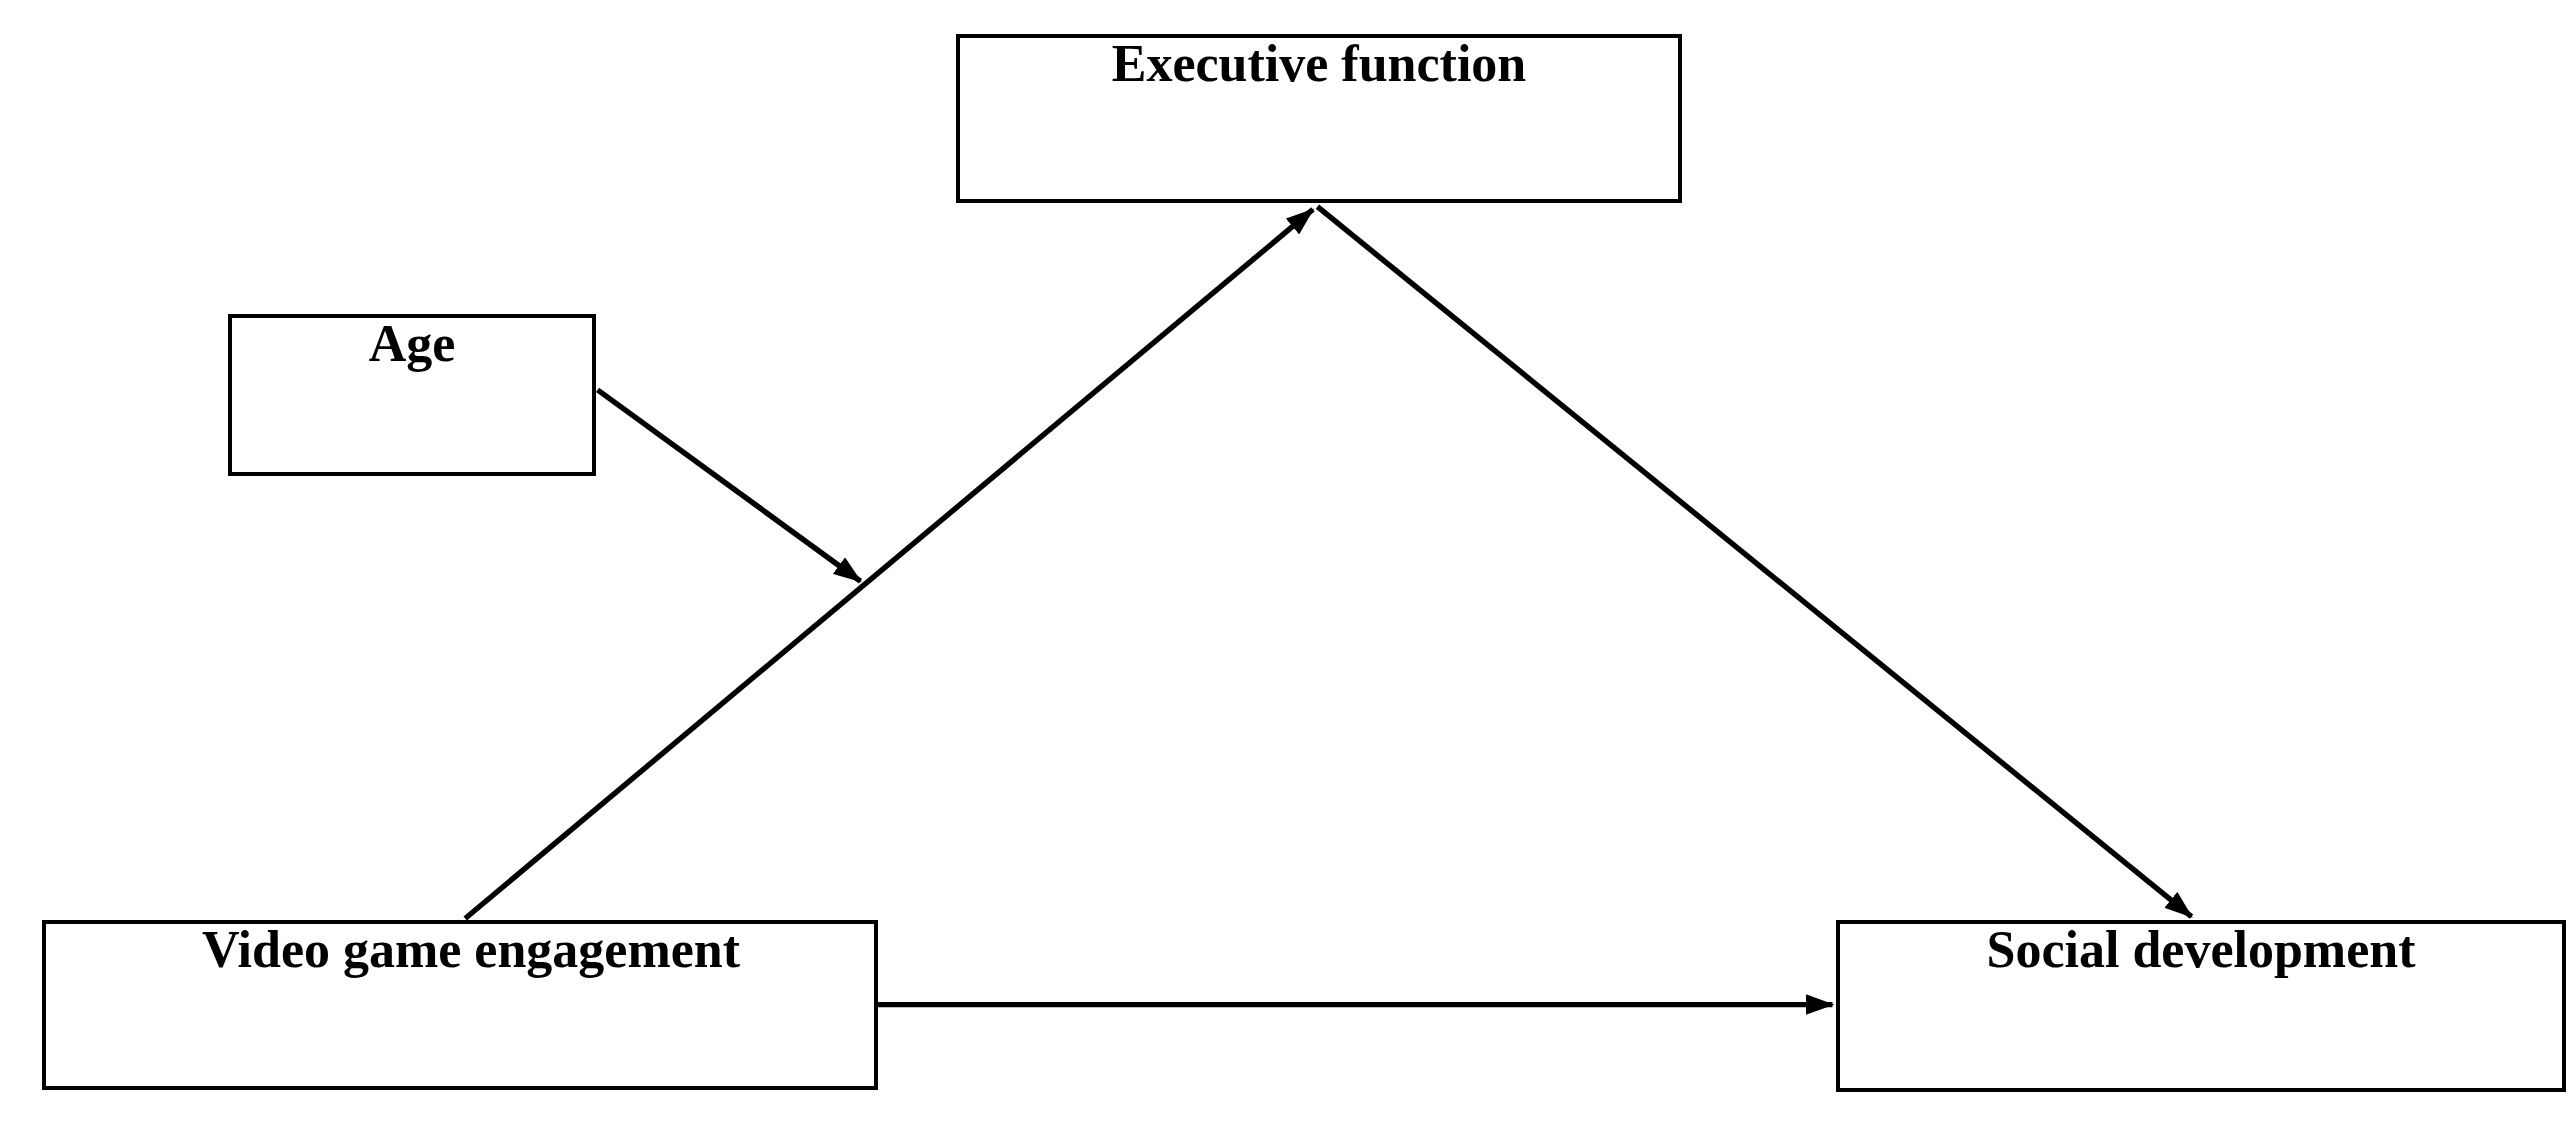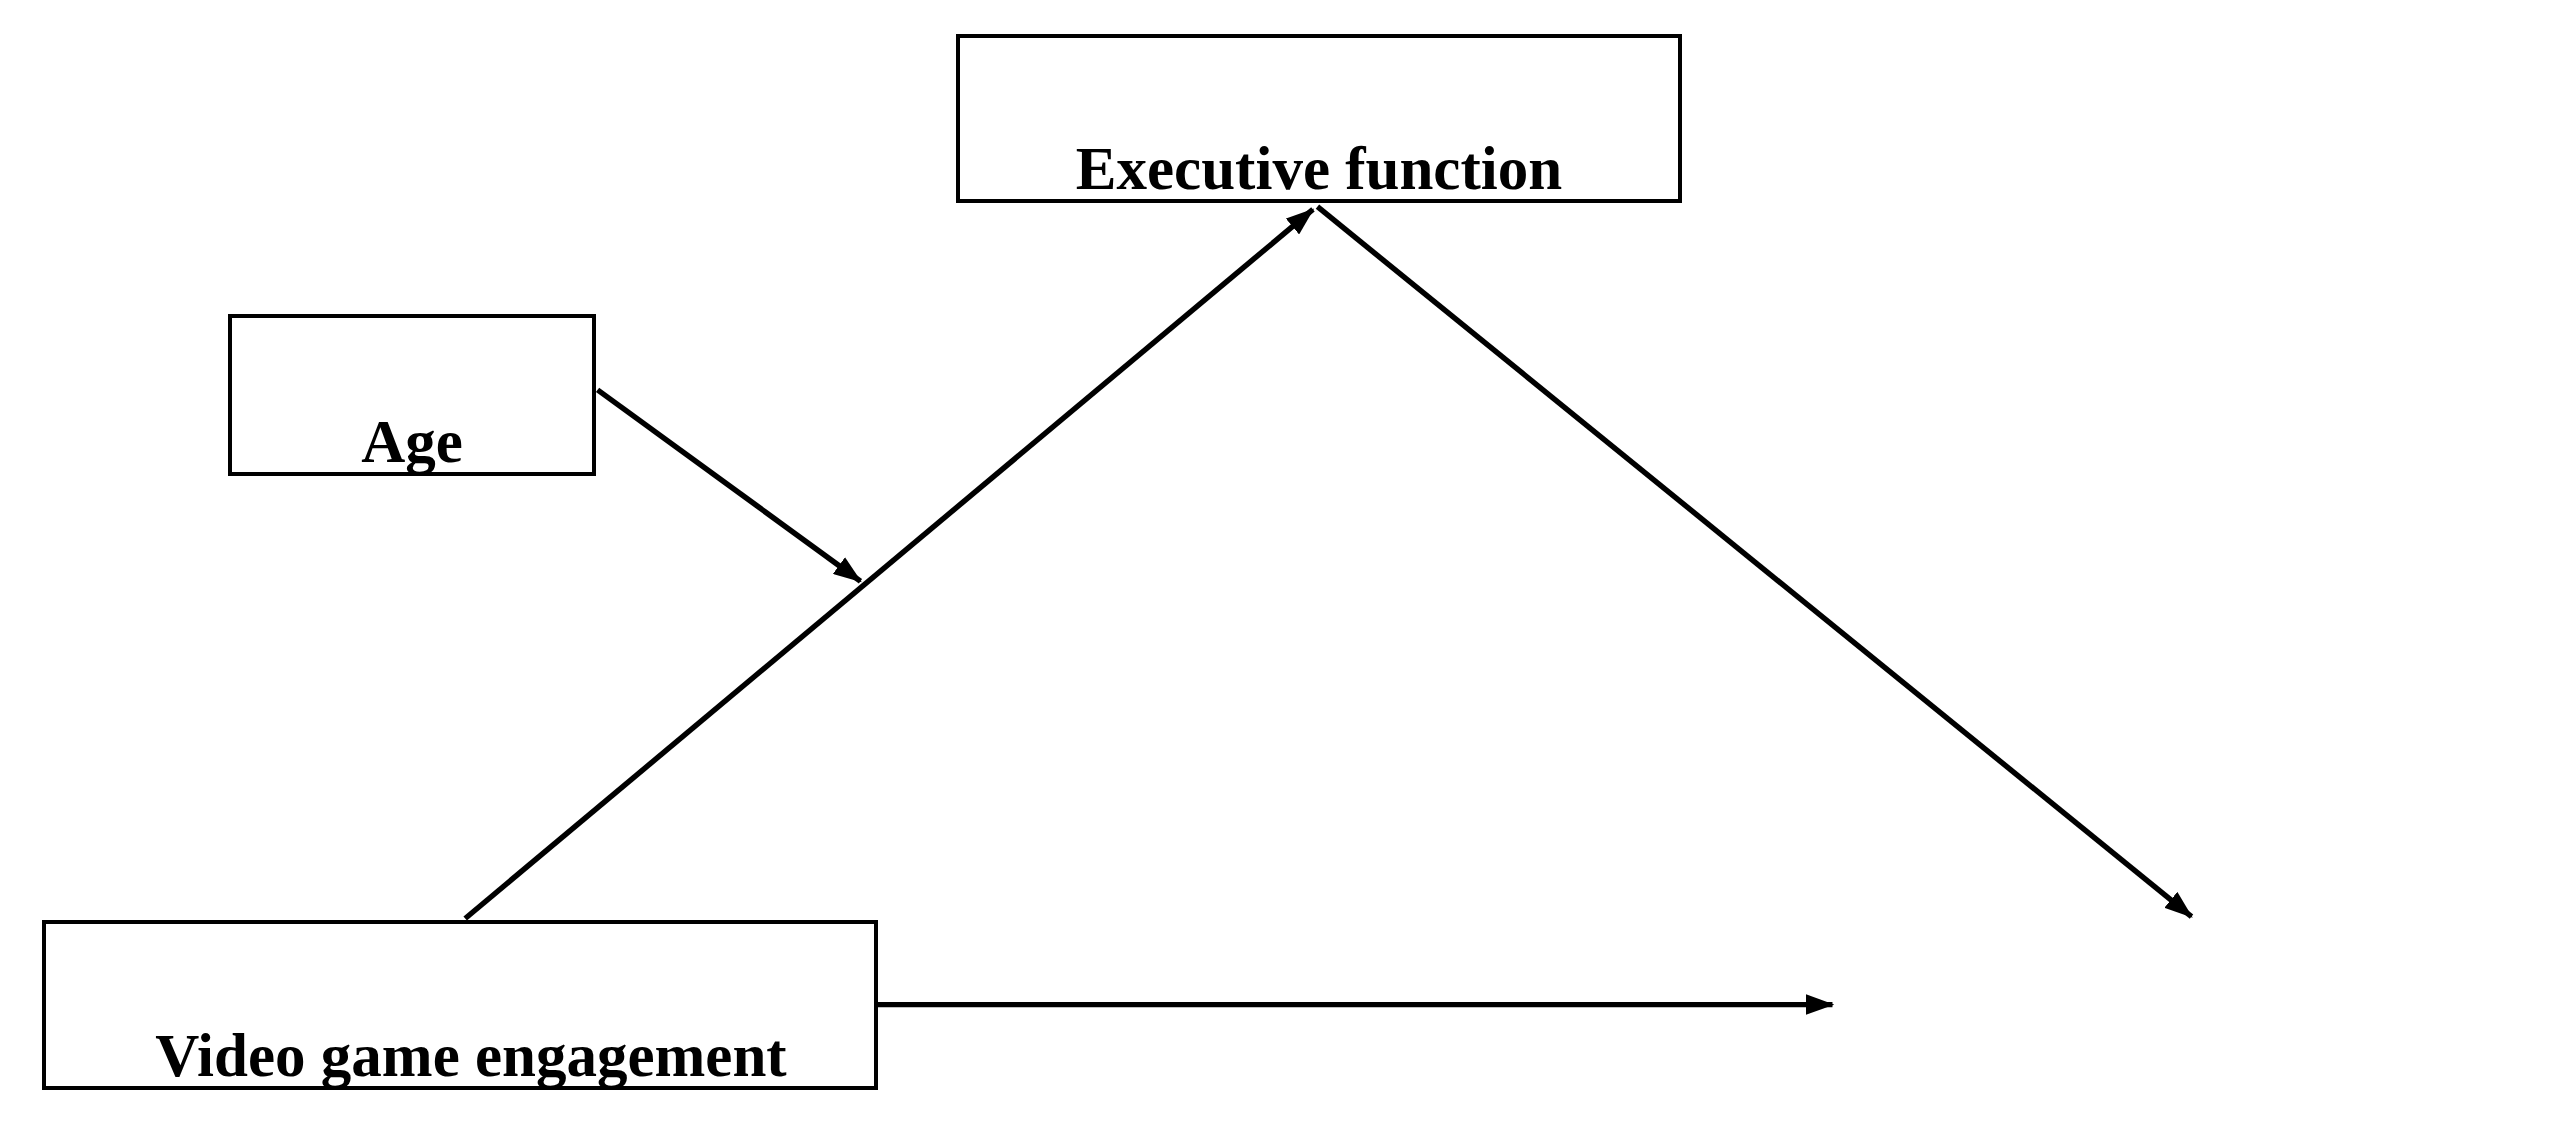--- a/index.html
+++ b/index.html
@@ -21,25 +21,25 @@
     top: 0;
     width: 2576px;
     height: 1127px;
   }
   .node {
     position: absolute;
     box-sizing: border-box;
     background: #ffffff;
     border: 4.5px solid #000000;
     display: flex;
-    align-items: flex-end;
+    align-items: flex-start;
     justify-content: center;
     color: #000000;
     font-weight: bold;
-    font-size: 61px;
+    font-size: 52px;
     white-space: nowrap;
     line-height: 1;
   }
   .node-executive-function { left: 956px; top: 34px;   width: 726px; height: 169px; }
   .node-age                { left: 228px;  top: 314px;  width: 368px; height: 162px; }
   .node-video-game         { left: 42px;   top: 920px; width: 836px; height: 170px; padding-left: 22px; }
   .node-social-development { left: 1836px; top: 920px; width: 730px; height: 172px; }
 </style>
 </head>
 <body>
@@ -67,15 +67,18 @@
   </div>
 
   <div class="node node-age">
     <span>Age</span>
   </div>
 
   <div class="node node-video-game">
     <span>Video game engagement</span>
   </div>
 
+  <div class="node node-social-development">
+    <span>Social development</span>
+  </div>
 
 </div>
 
 
 </body></html>

